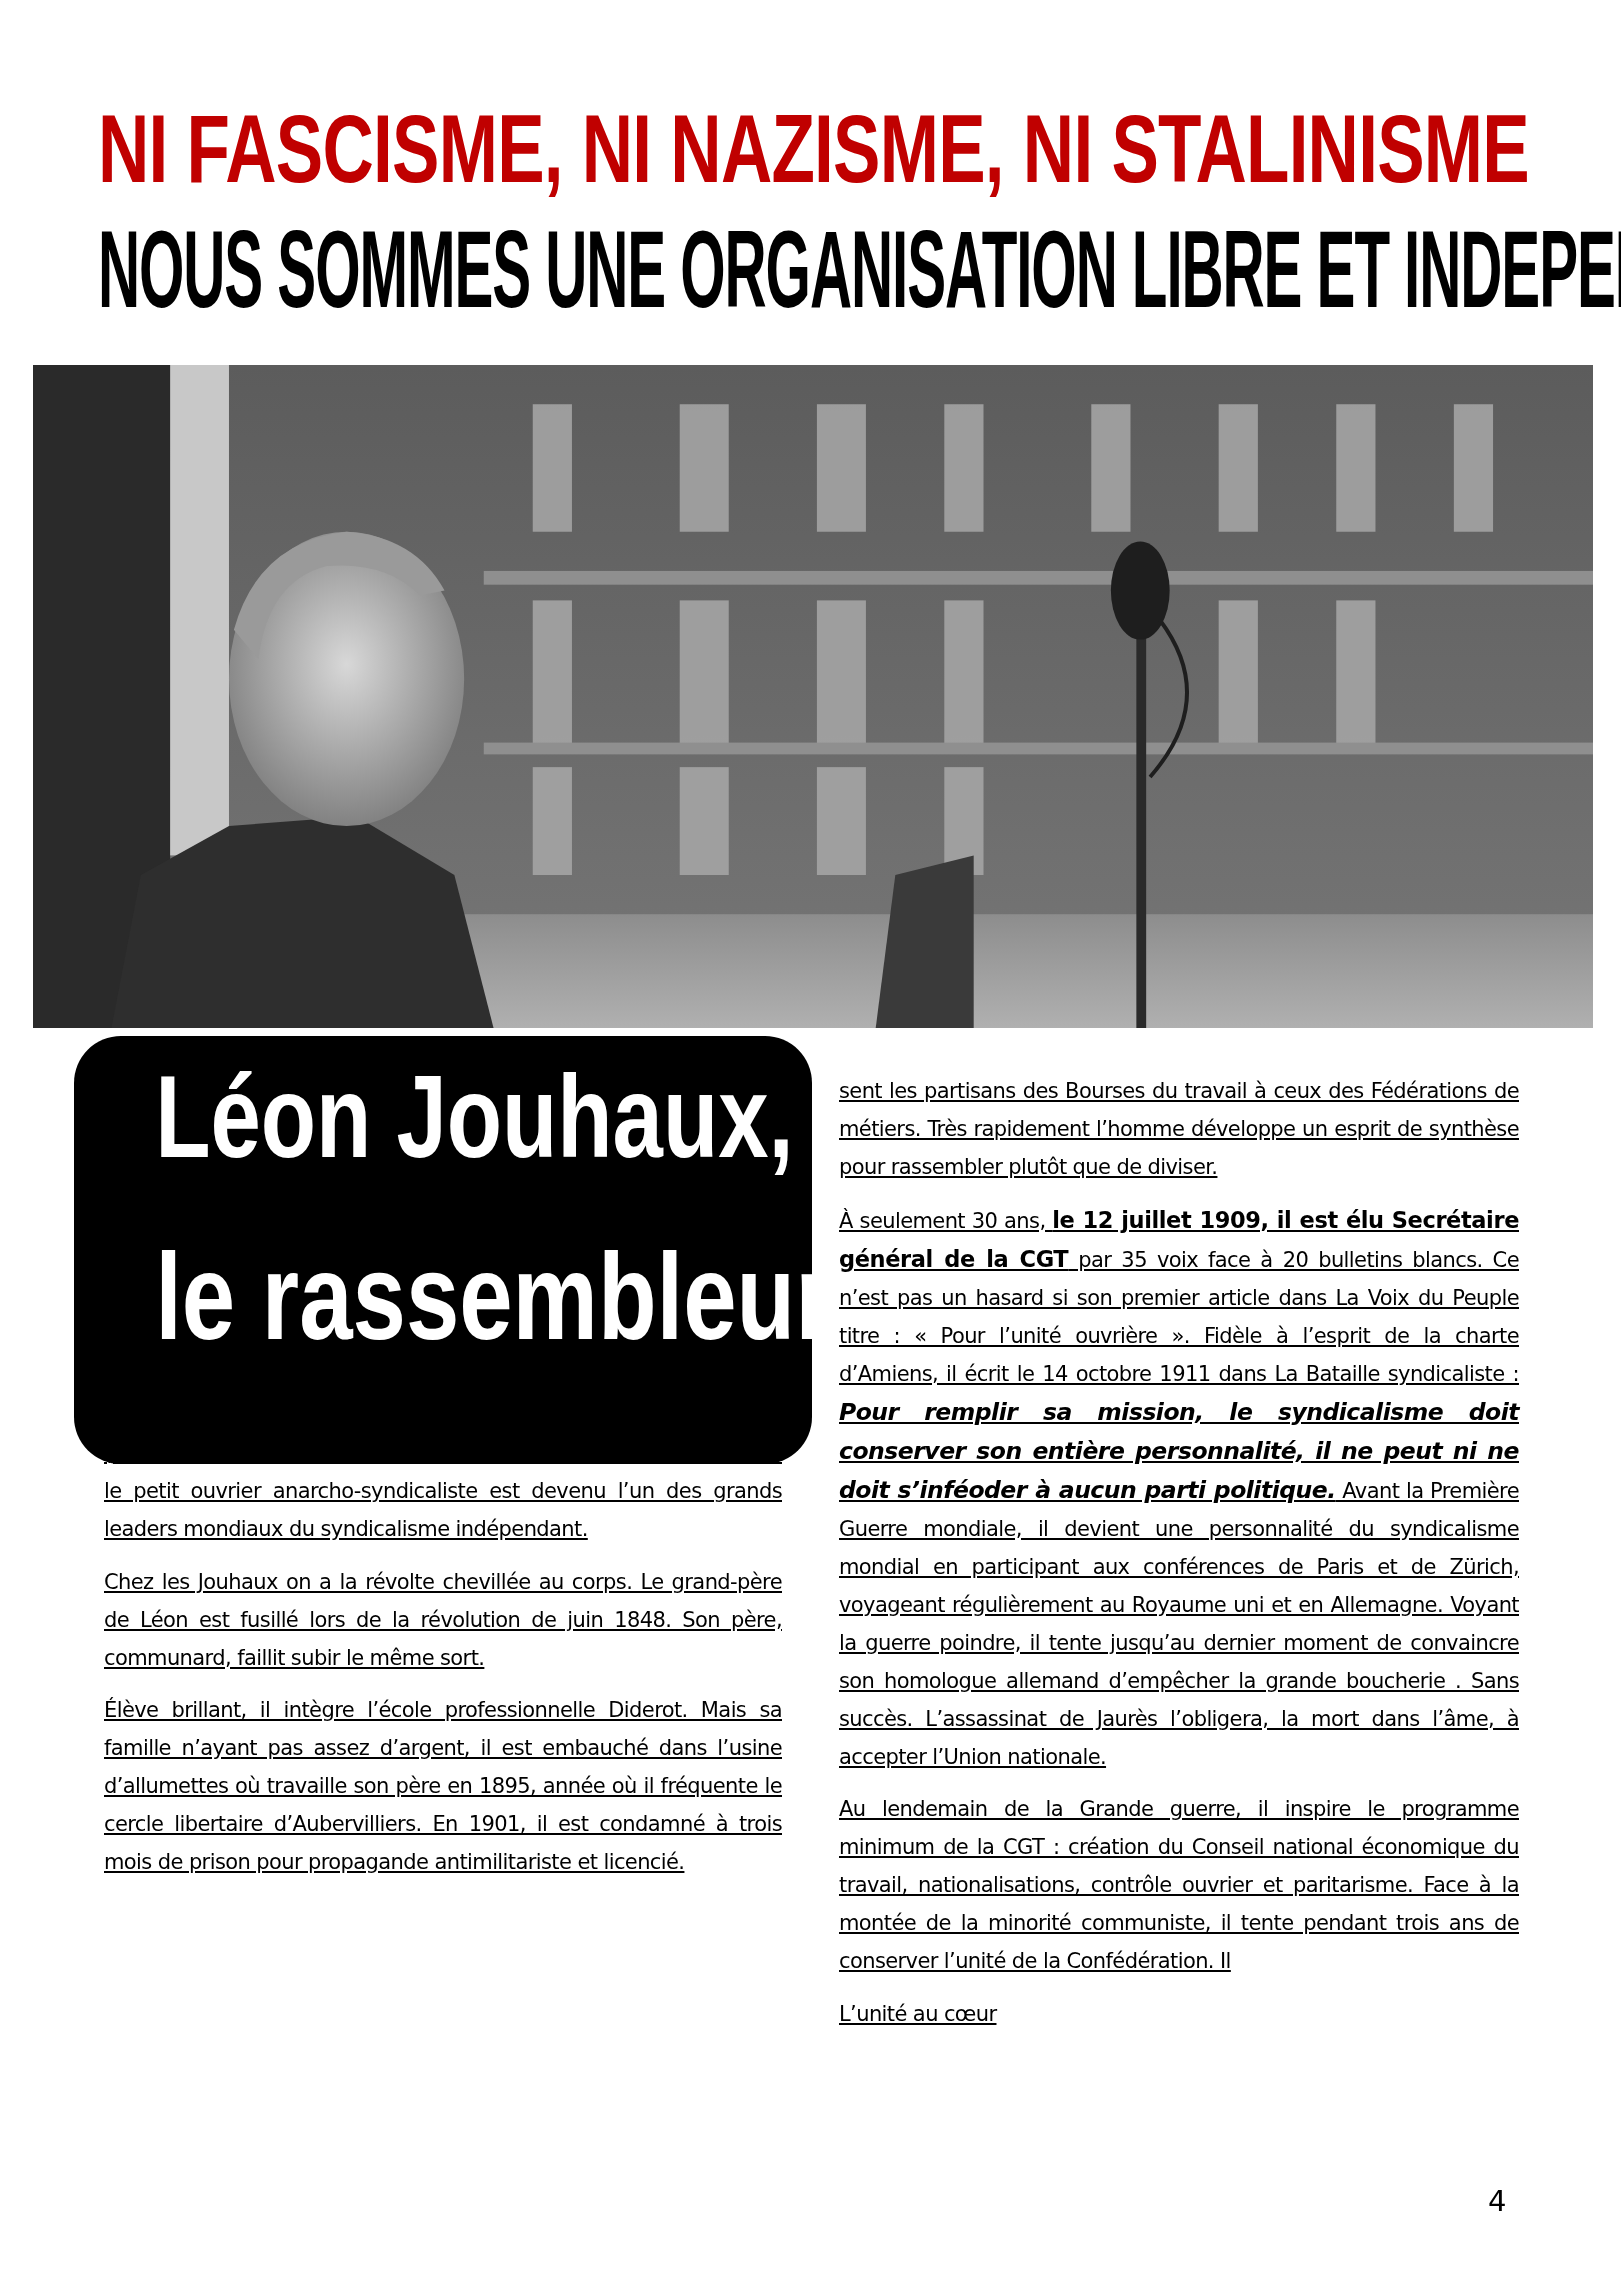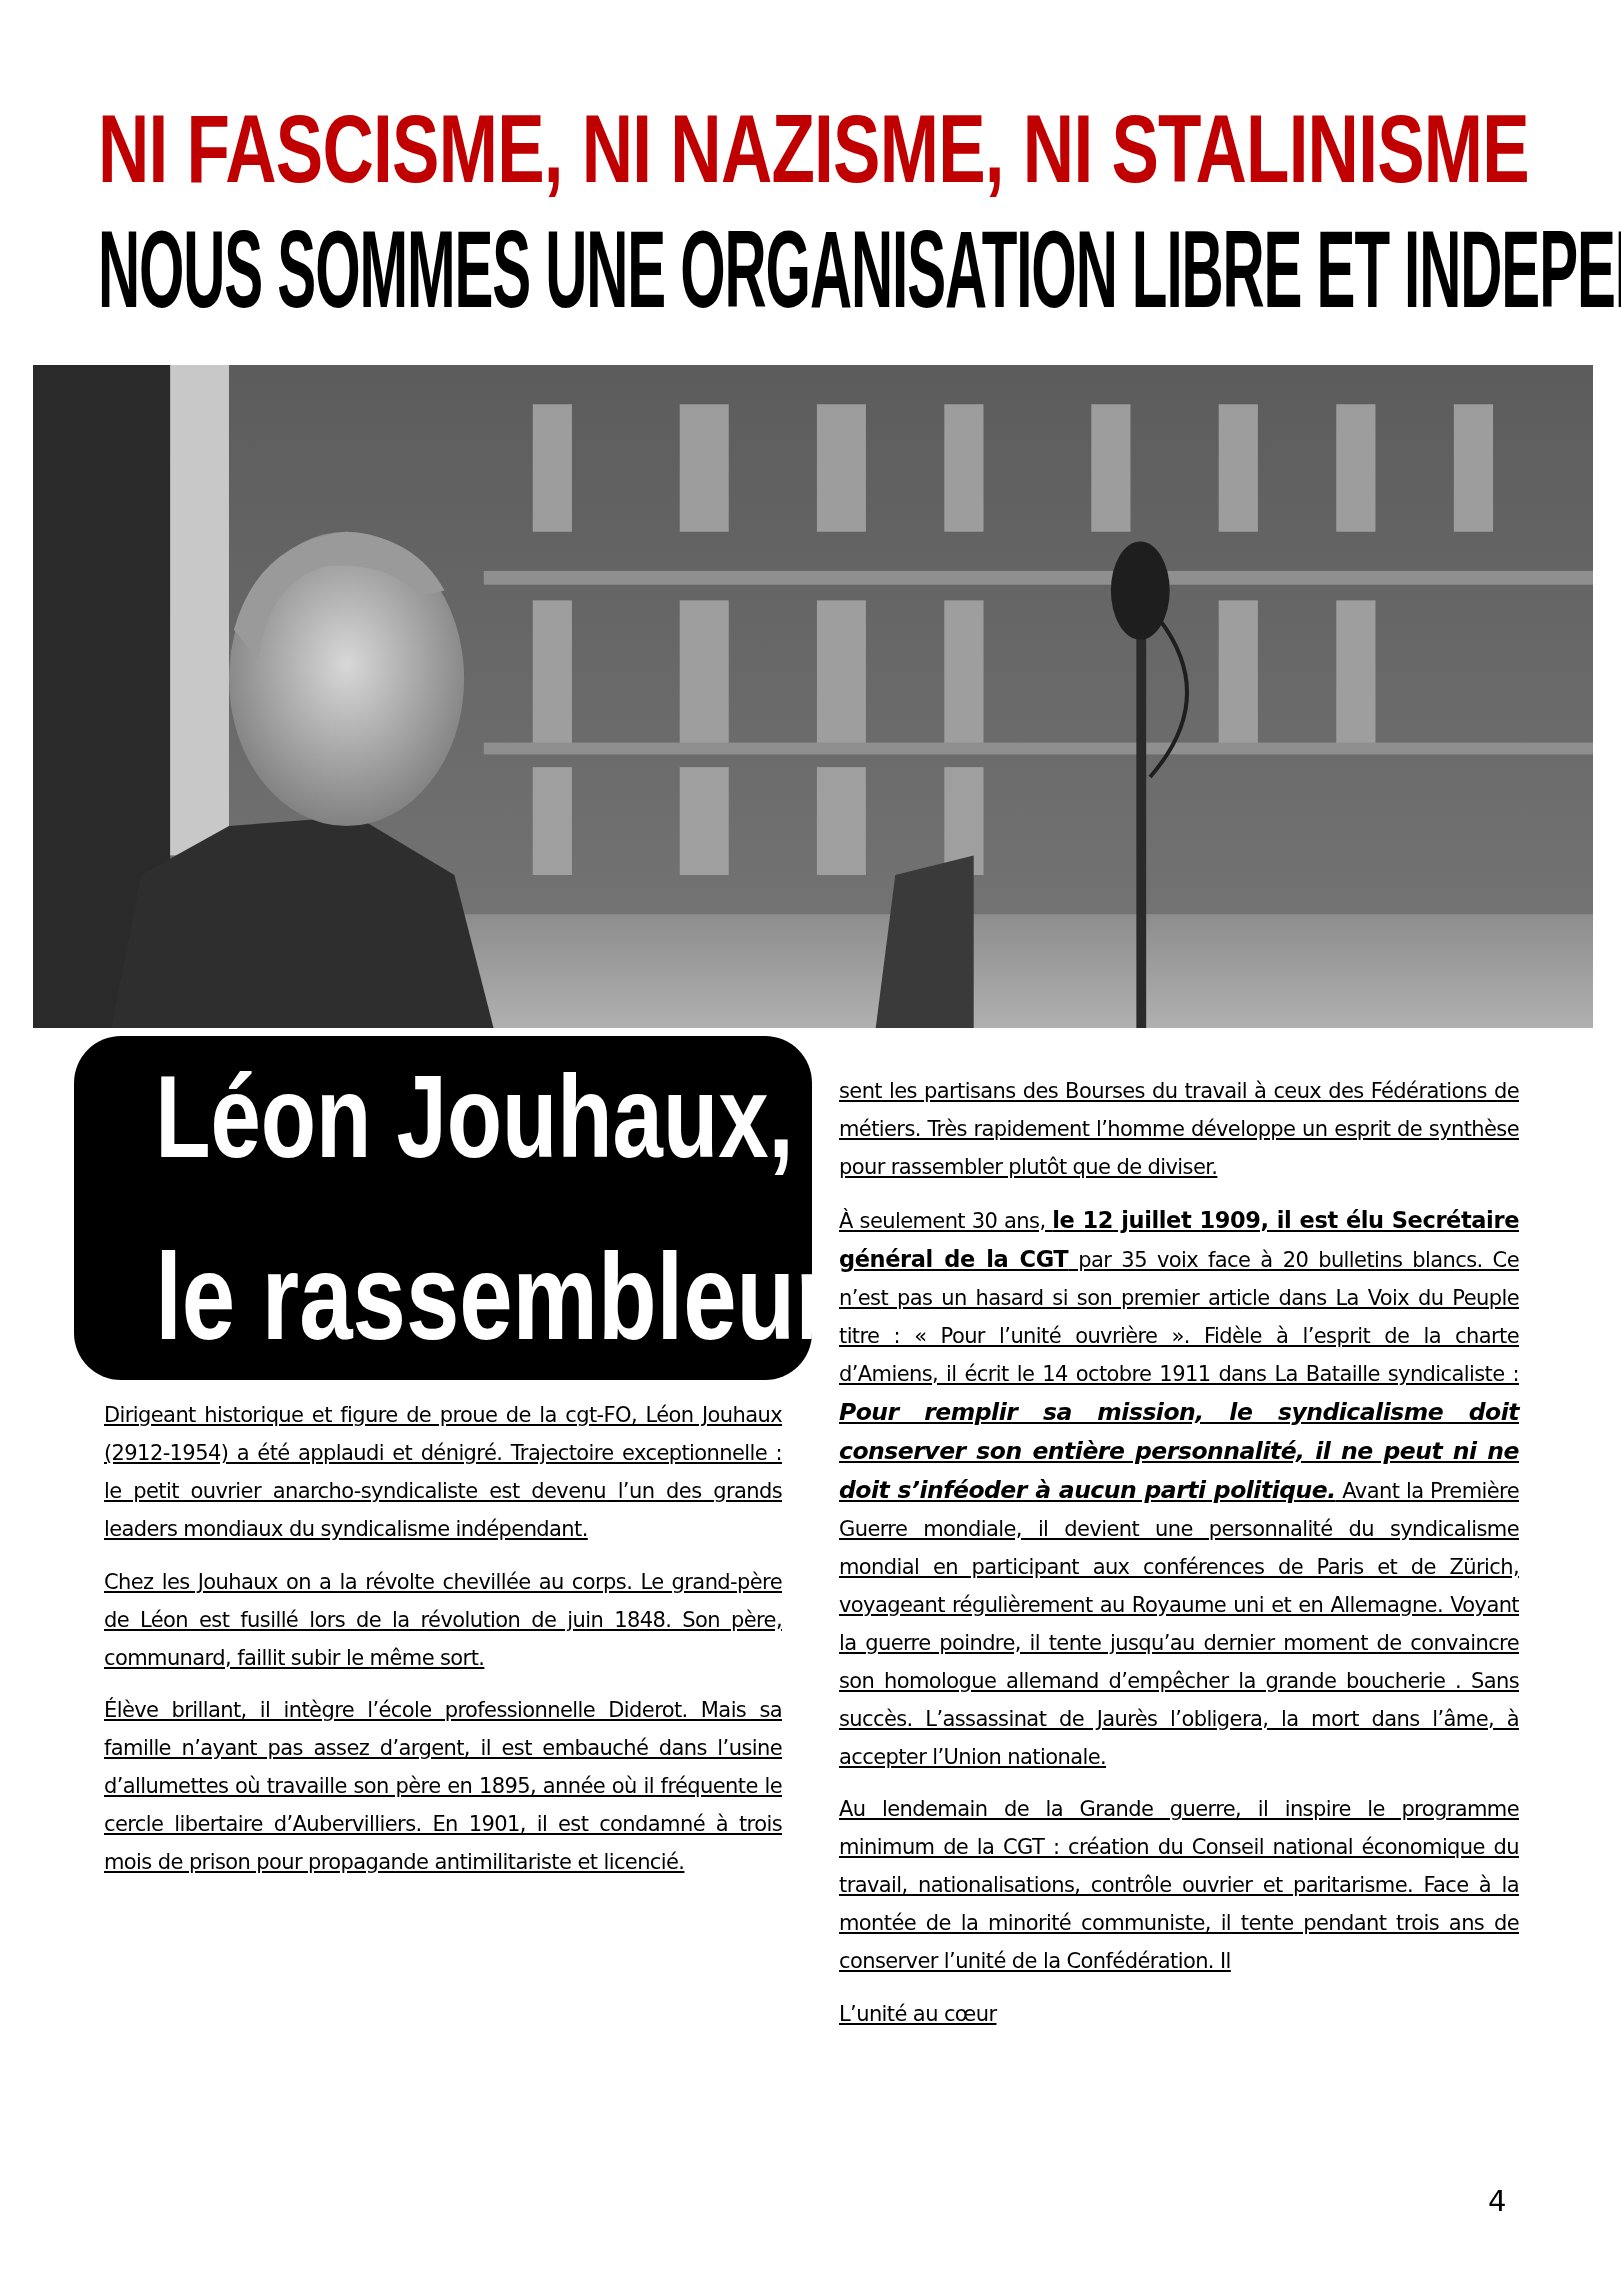--- a/index.html
+++ b/index.html
@@ -11,21 +11,21 @@
   .headline-reflection { top: 431px; color: #000; font-size: 110px; line-height: 118px; letter-spacing: -2px; transform: scaleX(0.53) scaleY(-1.0); opacity: 0.45;
     -webkit-mask-image: linear-gradient(to top, rgba(0,0,0,0) 55%, rgba(0,0,0,1) 90%);
     mask-image: linear-gradient(to top, rgba(0,0,0,0) 55%, rgba(0,0,0,1) 90%); }
   .reflection-clip { position: absolute; left: 0; top: 323px; width: 1621px; height: 41px; overflow: hidden; }
   .reflection-clip .headline-reflection { top: 108px; }
 
   .photo { position: absolute; left: 33px; top: 365px; width: 1560px; height: 663px; overflow: hidden;
     background: linear-gradient(180deg, #6a6a6a 0%, #7d7d7d 40%, #8a8a8a 70%, #9a9a9a 100%); }
   .photo svg { position: absolute; left: 0; top: 0; width: 100%; height: 100%; }
 
-  .title-box { position: absolute; left: 74px; top: 1036px; width: 738px; height: 344px; background: #000; border-radius: 47px; overflow: hidden; }
+  .title-box { position: absolute; left: 74px; top: 1036px; width: 738px; height: 428px; background: #000; border-radius: 47px; overflow: hidden; }
   .title-line { position: absolute; left: 0; width: 100%; text-align: center; color: #fff; font-weight: bold; font-family: "Liberation Sans", sans-serif; white-space: nowrap; transform-origin: 50% 0; }
   .title-line-1 { top: 17.6px; font-size: 116px; line-height: 127px; transform: scaleX(0.78); }
   .title-line-2 { top: 192px; font-size: 123px; line-height: 137px; transform: scaleX(0.78); }
 
   .column { position: absolute; font-family: "DejaVu Sans", sans-serif; font-size: 21px; line-height: 38px; text-align: justify; hyphens: manual; letter-spacing: -0.6px; }
   .column p { margin: 0 0 14.7px 0; text-decoration: underline; }
   .col-left { left: 104px; top: 1396px; width: 678px; }
   .col-right { left: 839px; top: 1072px; width: 680px; }
   .bold { font-weight: bold; font-size: 22.5px; letter-spacing: -0.4px; }
   .bold-italic { font-weight: bold; font-style: italic; font-size: 23.5px; letter-spacing: -0.5px; }

